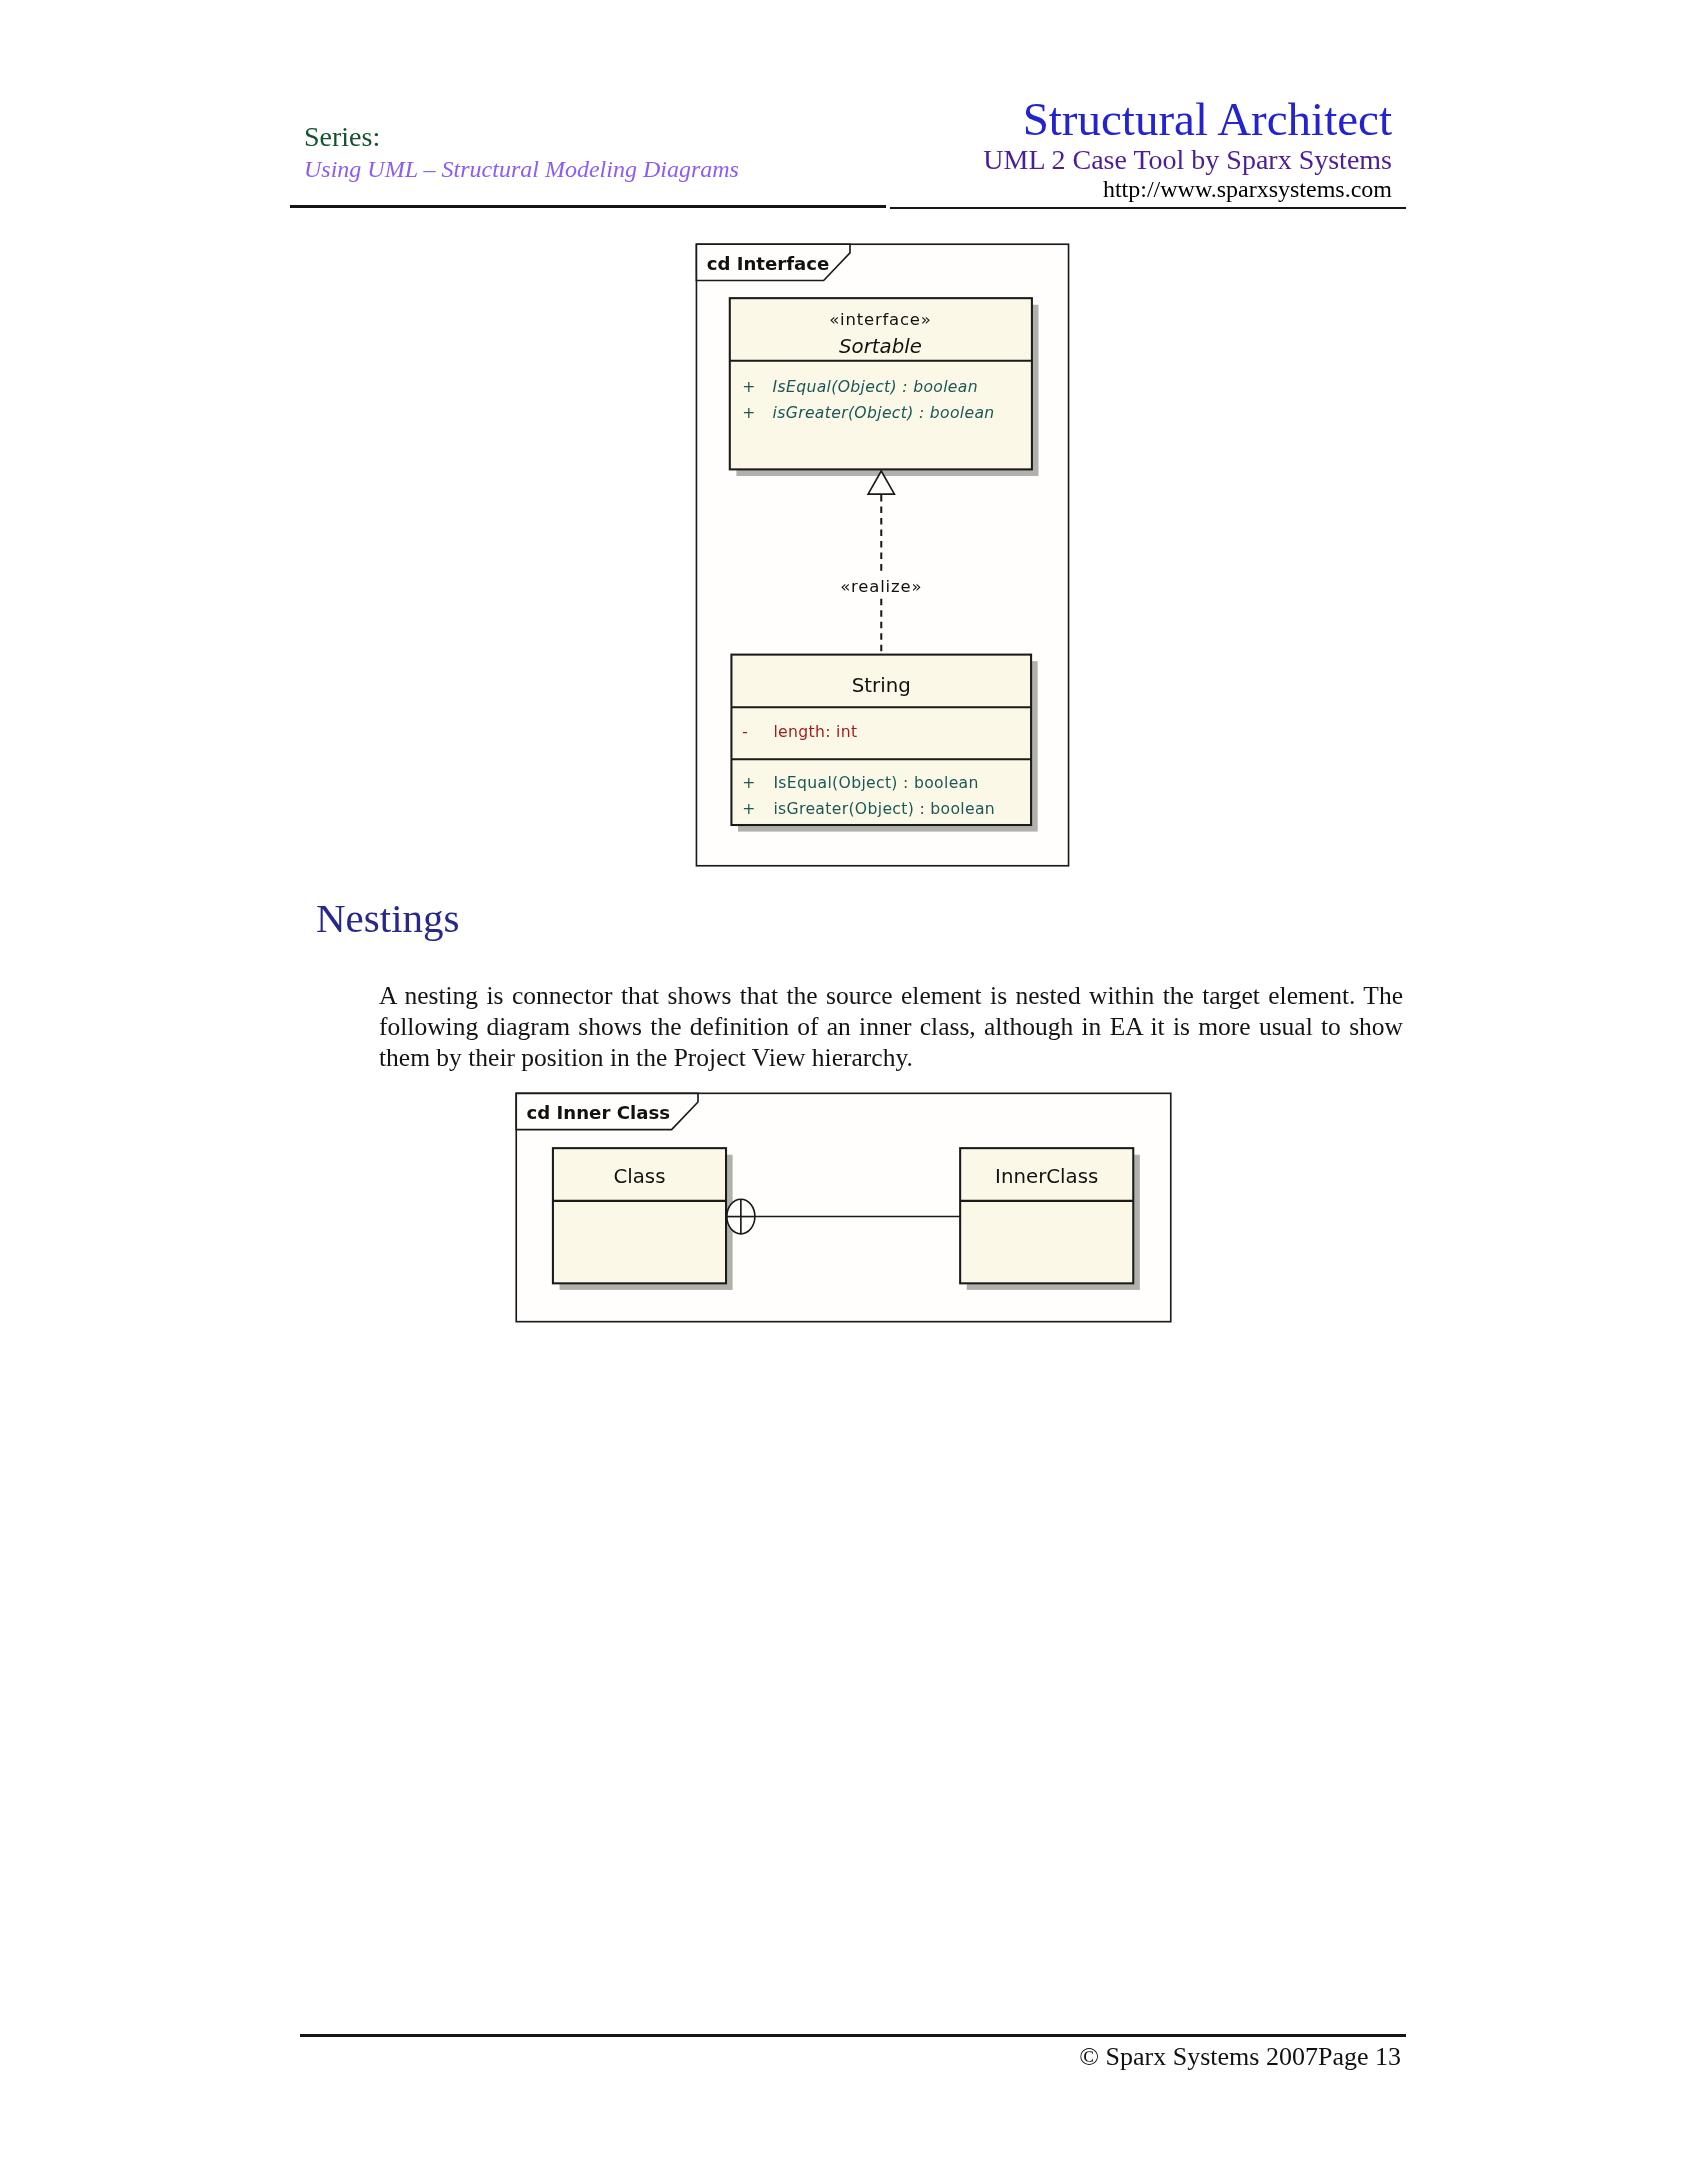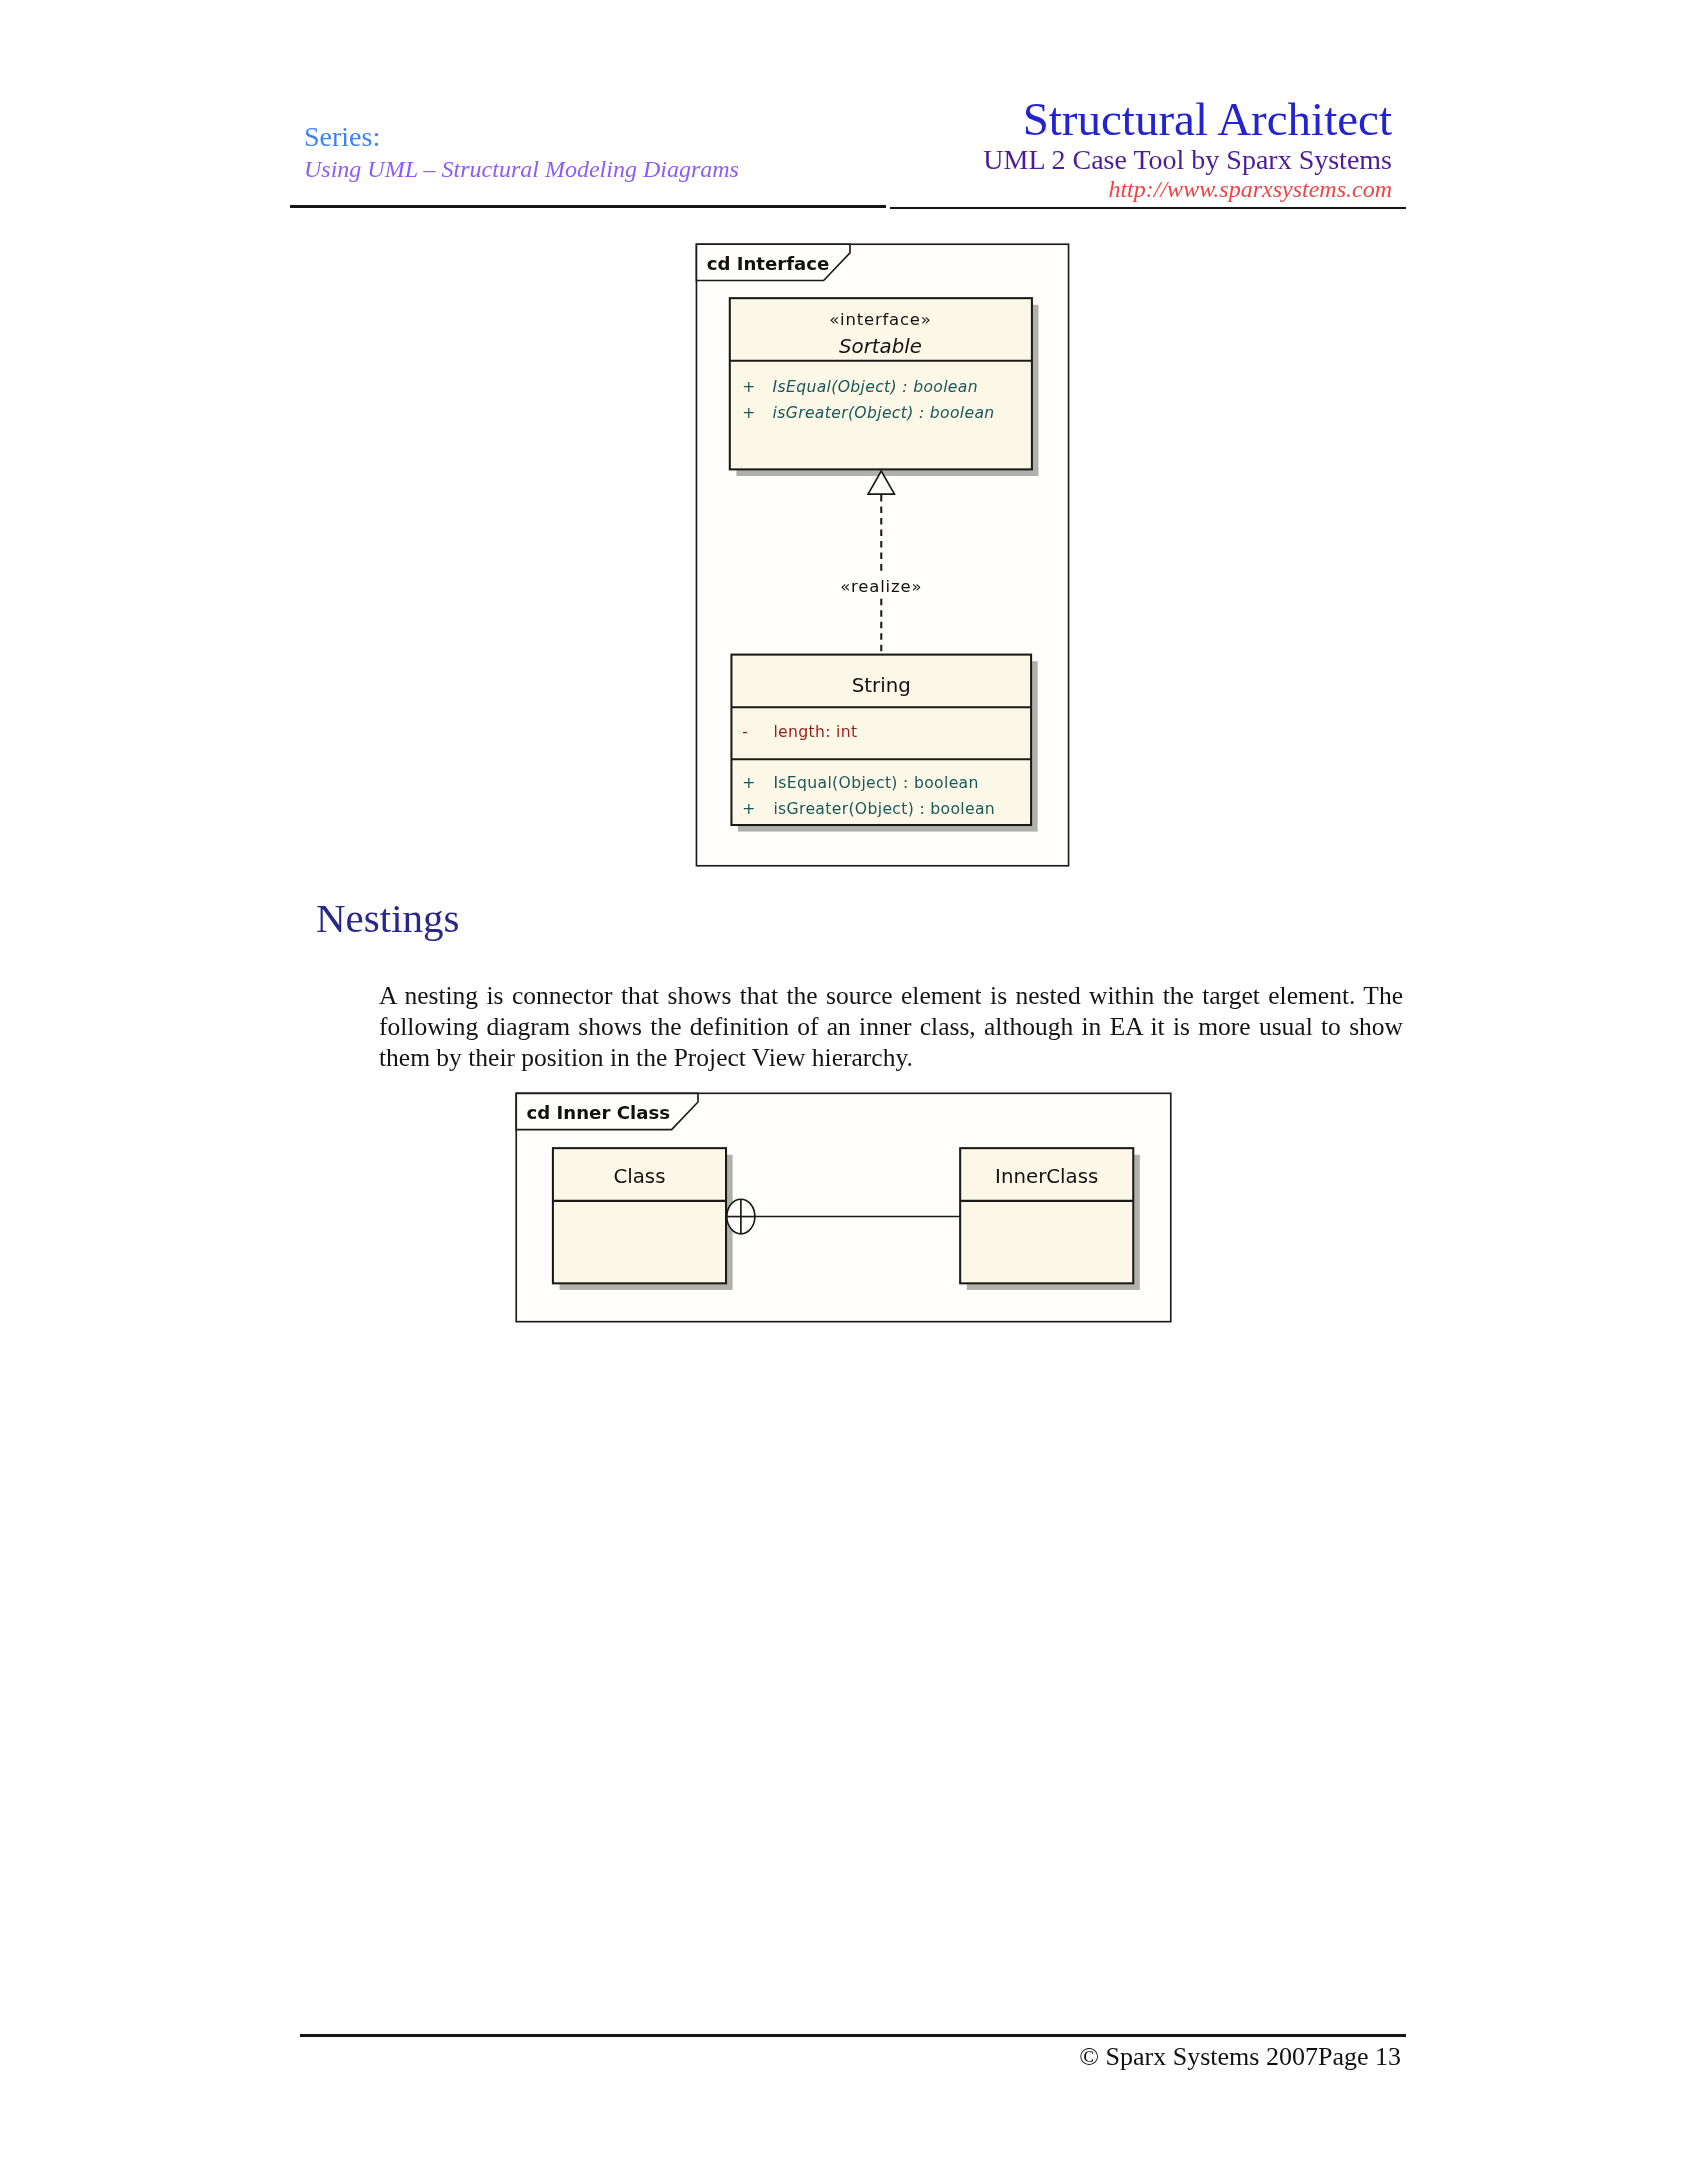--- a/index.html
+++ b/index.html
@@ -6,26 +6,26 @@
   .page{
     position:relative;
     width:1687px;height:2183px;
     background:#ffffff;
     font-family:"Liberation Serif", serif;
     color:#141414;
     overflow:hidden;
   }
   
   .hdr-left{position:absolute;left:304px;top:120px;}
-  .hdr-series{font-size:28px;line-height:33px;color:#3b82f6;}
+  .hdr-series{font-size:28px;line-height:33px;color:#14532d;}
   .hdr-series-title{font-size:24px;line-height:33px;font-style:italic;color:#8b5cf6;}
   .hdr-right{position:absolute;right:295px;top:94px;text-align:right;}
   .hdr-product{font-size:47px;line-height:51px;color:#2323cf;}
   .hdr-sub{font-size:28px;line-height:30.5px;color:#4c1d95;}
-  .hdr-url{font-size:24px;line-height:27px;color:#ef4444;font-style:italic;}
+  .hdr-url{font-size:24px;line-height:27px;color:#000000;}
   .rule{position:absolute;background:#151515;}
   .rule-a{left:290px;top:205px;width:596px;height:2.5px;}
   .rule-b{left:890px;top:207px;width:516px;height:1.6px;}
   
   .diagram{position:absolute;}
   .dg-frame{fill:#fffefd;stroke:#1a1a1a;stroke-width:2;}
   .dg-tab{fill:#fffefd;stroke:#1a1a1a;stroke-width:2;}
   .dg-tab-label{font-family:"DejaVu Sans",sans-serif;font-size:22px;font-weight:bold;fill:#111;}
   .dg-shadow{fill:#b1b1ac;}
   .dg-box{fill:#fcf8e8;stroke:#1a1a1a;stroke-width:2.5;}

